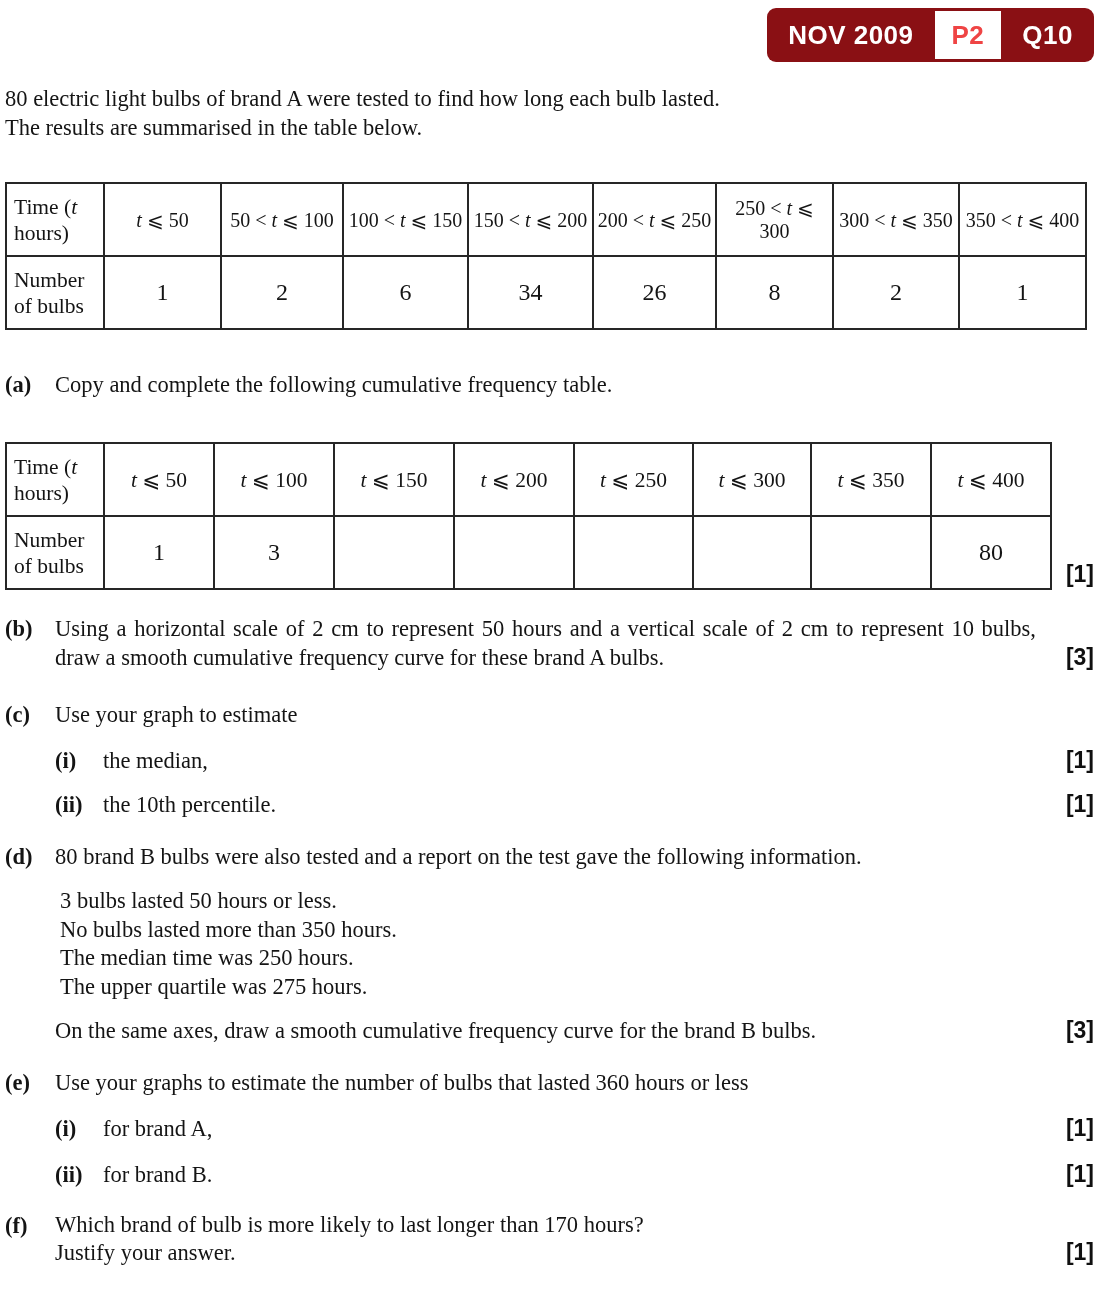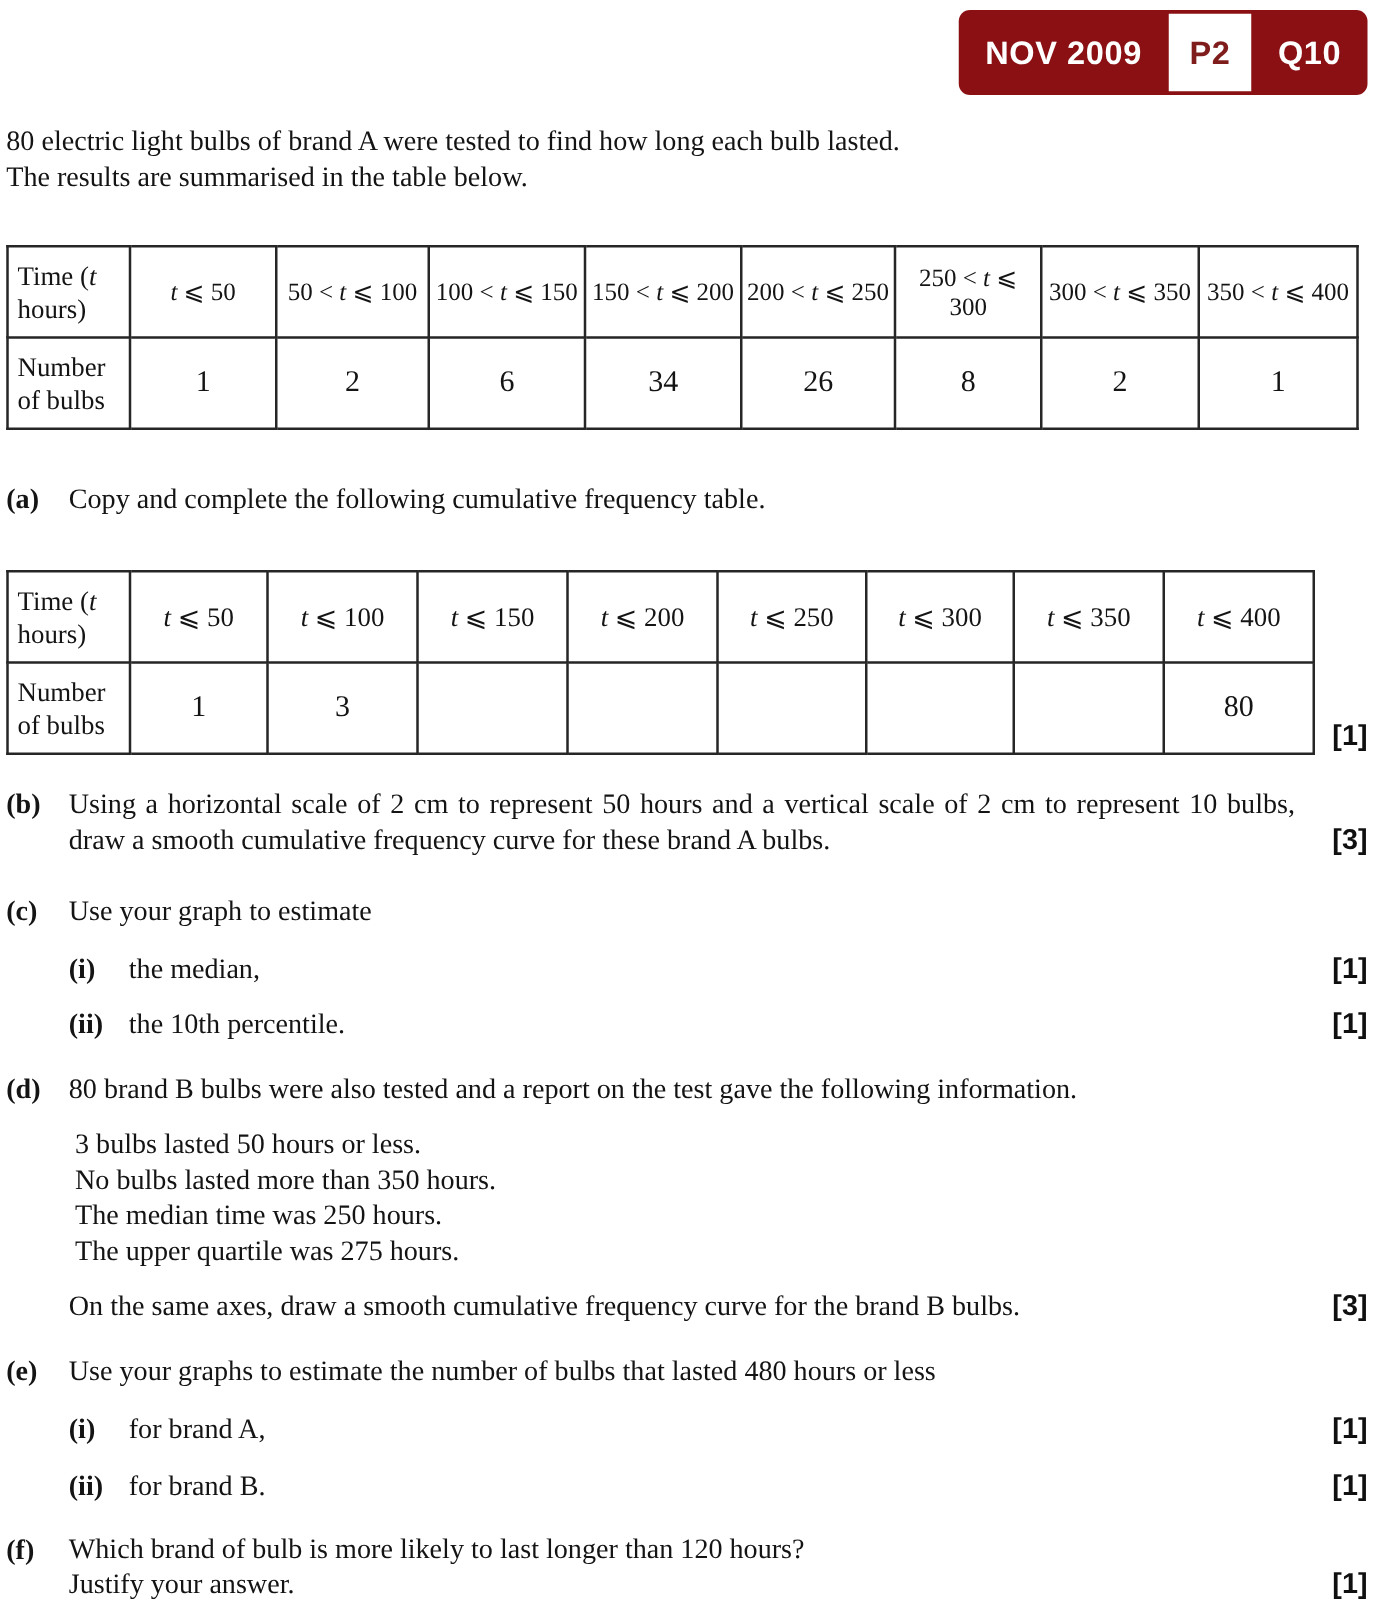--- a/index.html
+++ b/index.html
@@ -8,27 +8,27 @@
     width: 1100px; height: 1296px; overflow: hidden;
     background: #ffffff; color: #141414;
     font-family: "Liberation Serif", "DejaVu Serif", serif;
     font-size: 22.5px;
   }
   .page { position: relative; padding: 8px 6px 0 5px; width: 1100px; }
 
   
   .badge-row { display: flex; justify-content: flex-end; }
   .badge {
-    display: inline-flex; align-items: stretch; height: 68px;
+    display: inline-flex; align-items: stretch; height: 54px;
     background: #8a1014; border-radius: 9px; overflow: hidden;
     font-family: "Liberation Sans", "DejaVu Sans", sans-serif;
     font-weight: bold; font-size: 26px;
   }
   .badge .seg { display: flex; align-items: center; padding: 0 21px; color: #ffffff; letter-spacing: .5px; }
-  .badge .seg.white { background: #ffffff; color: #7f1d1d; margin: 3px 0; padding: 0 17px; }
+  .badge .seg.white { background: #ffffff; color: #ef4444; margin: 3px 0; padding: 0 17px; }
 
   
   .intro { margin-top: 23px; line-height: 28.5px; }
 
   
   table { border-collapse: collapse; table-layout: fixed; }
   td { border: 2px solid #262626; background: #fff; vertical-align: middle; }
   .tbl { margin-top: 40px; }
   .tbl .rowhead { padding-left: 7px; font-size: 21.5px; line-height: 26px; margin-left: 40px; }
   .tbl .range { text-align: center; }
@@ -206,37 +206,37 @@
     <div>The upper quartile was 275 hours.</div>
   </div>
   <div class="q-row mt-close">
     <div class="spacer"></div>
     <div class="q-text">On the same axes, draw a smooth cumulative frequency curve for the brand B bulbs.</div>
     <div class="mark center">[3]</div>
   </div>
 
   <div class="q-row mt-qe">
     <div class="q-label">(e)</div>
-    <div class="q-text">Use your graphs to estimate the number of bulbs that lasted 480 hours or less</div>
+    <div class="q-text">Use your graphs to estimate the number of bulbs that lasted 360 hours or less</div>
   </div>
   <div class="q-row mt-ei">
     <div class="spacer"></div>
     <div class="sub-label">(i)</div>
     <div class="q-text">for brand A,</div>
     <div class="mark center">[1]</div>
   </div>
   <div class="q-row mt-eii">
     <div class="spacer"></div>
     <div class="sub-label">(ii)</div>
     <div class="q-text">for brand B.</div>
     <div class="mark center">[1]</div>
   </div>
 
   <div class="q-row mt-qf">
     <div class="q-label">(f)</div>
     <div class="q-text">
-      <div>Which brand of bulb is more likely to last longer than 120 hours?</div>
+      <div>Which brand of bulb is more likely to last longer than 170 hours?</div>
       <div>Justify your answer.</div>
     </div>
     <div class="mark bottom">[1]</div>
   </div>
 
 </div>
 
 </body></html>

